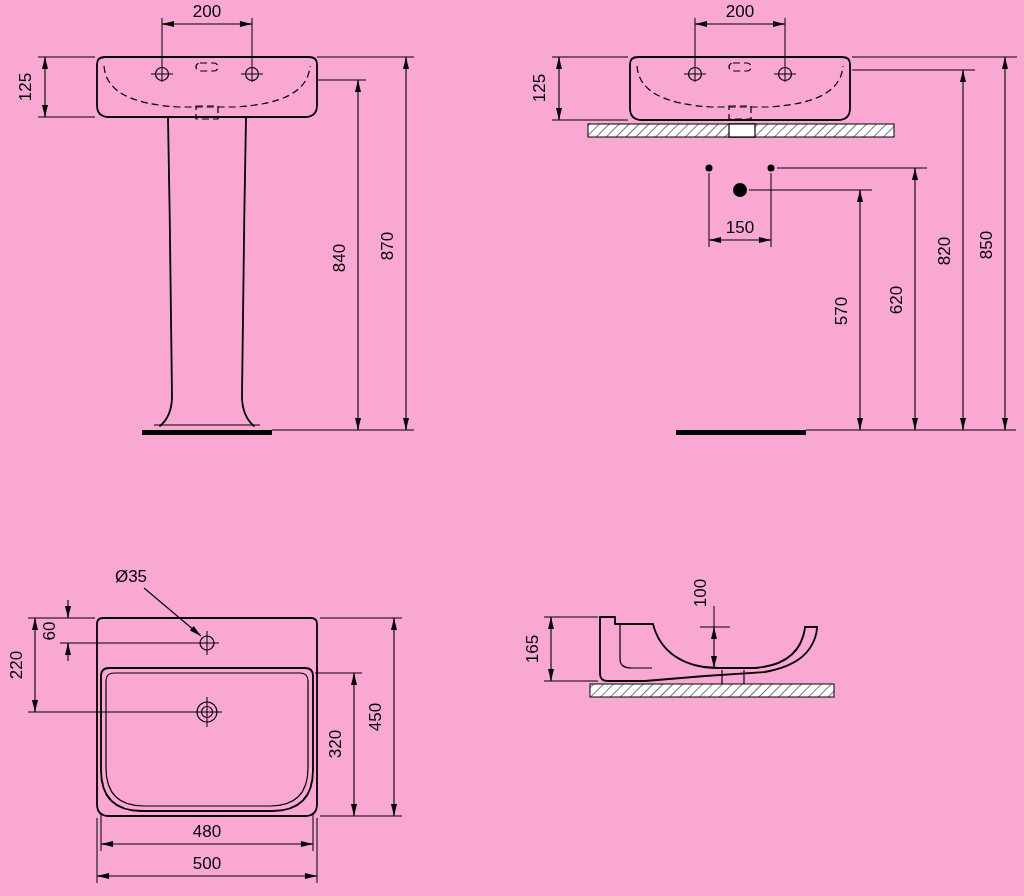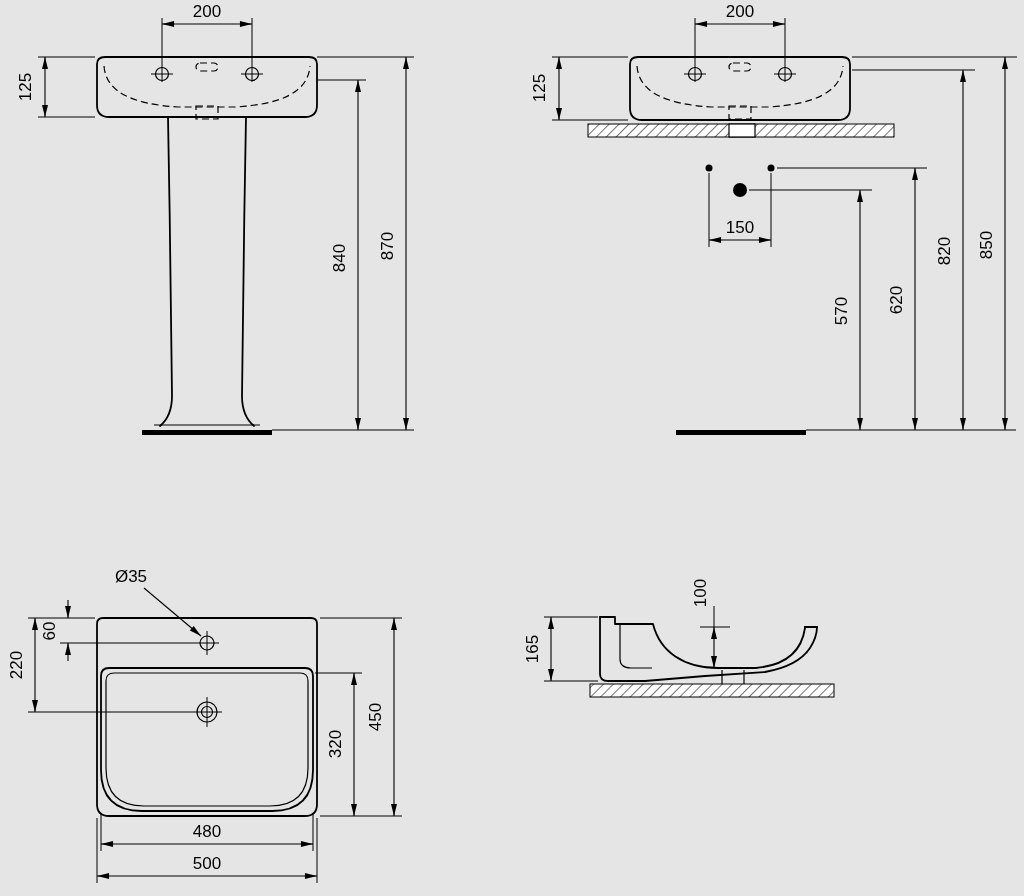--- a/index.html
+++ b/index.html
@@ -1,16 +1,16 @@
 <!DOCTYPE html>
 <html><head>
 <meta charset="utf-8">
 <style>
   html,body{margin:0;padding:0;background:#fff;}
-  .canvas{position:relative;width:1024px;height:896px;background:#e5e5e5;overflow:hidden;}
+  .canvas{position:relative;width:1024px;height:896px;background:#f9a8d4;overflow:hidden;}
   svg{display:block;}
   .obj{fill:none;stroke:#000;stroke-width:1.8;stroke-linejoin:round;stroke-linecap:round;}
   .thin{fill:none;stroke:#000;stroke-width:1.2;}
   .dash{fill:none;stroke:#000;stroke-width:1.2;stroke-dasharray:7 4;}
   .ext{fill:none;stroke:#000;stroke-width:1;}
   .dim{fill:none;stroke:#000;stroke-width:1.1;}
   .thick{fill:none;stroke:#000;stroke-width:5;}
   .dot{fill:#000;stroke:none;}
   .whitebox{fill:#fff;stroke:#000;stroke-width:1.2;}
   text{font-family:"Liberation Sans","DejaVu Sans",sans-serif;font-size:17px;fill:#000;}

